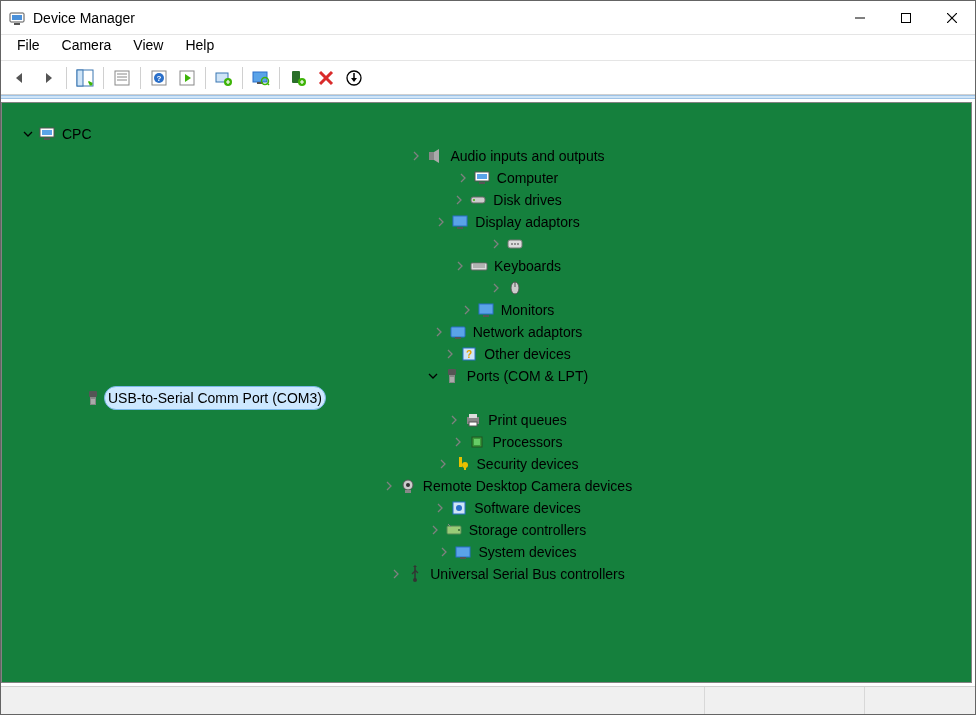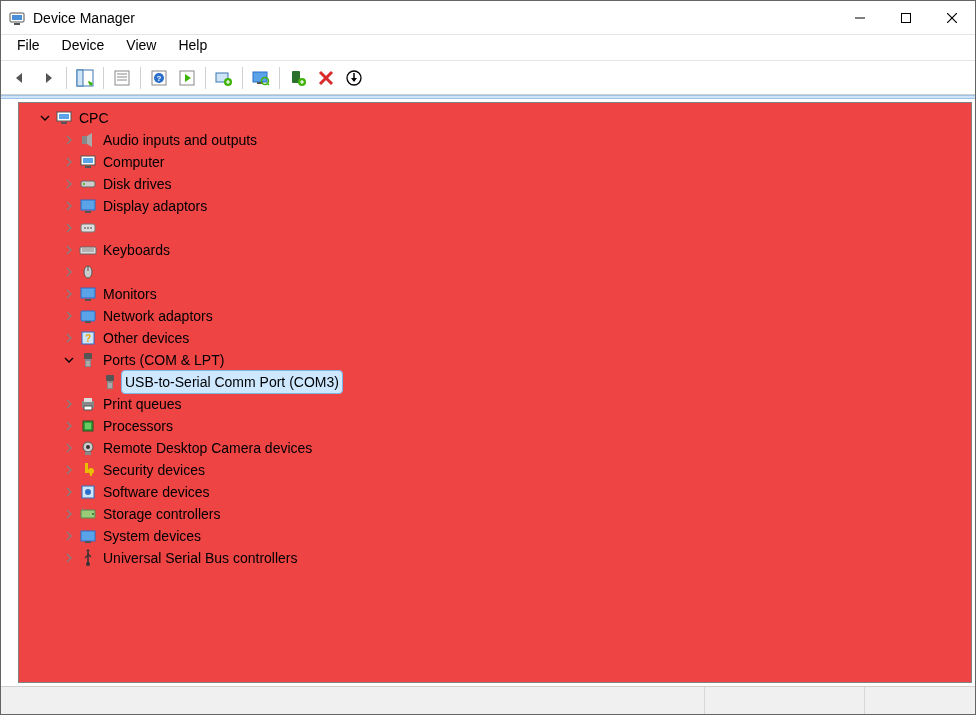--- a/index.html
+++ b/index.html
@@ -69,24 +69,24 @@
   }
   .divider-bar {
     height: 4px;
     background: #cfe4f7;
     border-top: 1px solid #9ec3e6;
     border-bottom: 1px solid #9ec3e6;
   }
   .content {
     flex: 1;
     border: 1px solid #828282;
-    margin: 3px 3px 0 17px;
+    margin: 3px 3px 0 0;
     overflow: auto;
-    padding: 4px 0;
-    background: #ef4444;
+    padding: 20px 0;
+    background: #15803d;
   }
   .tree-row {
     display: flex;
     align-items: center;
     height: 22px;
     line-height: 22px;
     padding-left: 2px;
     white-space: nowrap;
   }
   .expander {
@@ -99,40 +99,40 @@
   .node-icon {
     width: 18px; height: 18px;
     margin: 0 4px 0 2px;
     display:flex; align-items:center; justify-content:center;
     flex-shrink:0;
   }
   .node-label { font-size: 14px; padding: 0 2px; }
   .selected {
     background: #cde8ff;
     border: 1px solid #7ab7e8;
-    border-radius: 4px;
+    border-radius: 12px;
     padding: 0 3px;
     margin-left: -2px;
   }
   .statusbar {
     height: 28px;
     display:flex;
     border-top: 1px solid #d0d0d0;
     background: #f0f0f0;
     margin-top:3px;
   }
   .statusbar .cell {
     border-right: 1px solid #d8d8d8;
     height:100%;
   }
   .statusbar .cell.main { flex:1; }
   .statusbar .cell.small { width: 160px; }
   .statusbar .cell.tiny { width: 110px; border-right:none;}
   .indent1 { padding-left: 18px; }
-  .indent2 { padding-left: 42px; }
+  .indent2 { padding-left: 42px; justify-content: center; }
   .indent3 { padding-left: 80px; }
 </style>
 </head>
 <body>
 
 <div class="window">
 
   <div class="titlebar">
     <span class="app-icon">
       <svg viewBox="0 0 16 16">
@@ -156,21 +156,21 @@
     <div class="winbtn">
       <svg viewBox="0 0 10 10">
           <line x1="0" y1="0" x2="10" y2="10" stroke="#000" stroke-width="1.2"></line>
           <line x1="10" y1="0" x2="0" y2="10" stroke="#000" stroke-width="1.2"></line>
         </svg>
     </div>
   </div>
 
   <div class="menubar">
     <span class="menu-item">File</span>
-    <span class="menu-item">Device</span>
+    <span class="menu-item">Camera</span>
     <span class="menu-item">View</span>
     <span class="menu-item">Help</span>
   </div>
 
   <div class="toolbar">
     <div class="tbtn">
       <svg width="16" height="16" viewBox="0 0 16 16">
           <path d="M10 3 L4 8 L10 13 Z" fill="#555"></path>
         </svg>
     </div>
@@ -470,41 +470,41 @@
           <span class="node-label">Processors</span>
         </div>
         <div class="tree-row indent2">
           <span class="expander">
             <svg width="10" height="10" viewBox="0 0 10 10">
               <path d="M3 1 L7 5 L3 9" fill="none" stroke="#808080" stroke-width="1.3"></path>
             </svg>
           </span>
           <span class="node-icon">
             <svg viewBox="0 0 18 18">
+              <rect x="6" y="2" width="3" height="10" fill="#e8c000"></rect>
+              <circle cx="12" cy="10" r="3" fill="#e8c000"></circle>
+              <rect x="11" y="12" width="2" height="3" fill="#e8c000"></rect>
+            </svg>
+          </span>
+          <span class="node-label">Security devices</span>
+        </div>
+        <div class="tree-row indent2">
+          <span class="expander">
+            <svg width="10" height="10" viewBox="0 0 10 10">
+              <path d="M3 1 L7 5 L3 9" fill="none" stroke="#808080" stroke-width="1.3"></path>
+            </svg>
+          </span>
+          <span class="node-icon">
+            <svg viewBox="0 0 18 18">
               <circle cx="9" cy="8" r="5" fill="#ccc" stroke="#555"></circle>
               <circle cx="9" cy="8" r="2" fill="#333"></circle>
               <rect x="6" y="13" width="6" height="3" fill="#888"></rect>
             </svg>
           </span>
           <span class="node-label">Remote Desktop Camera devices</span>
-        </div>
-        <div class="tree-row indent2">
-          <span class="expander">
-            <svg width="10" height="10" viewBox="0 0 10 10">
-              <path d="M3 1 L7 5 L3 9" fill="none" stroke="#808080" stroke-width="1.3"></path>
-            </svg>
-          </span>
-          <span class="node-icon">
-            <svg viewBox="0 0 18 18">
-              <rect x="6" y="2" width="3" height="10" fill="#e8c000"></rect>
-              <circle cx="12" cy="10" r="3" fill="#e8c000"></circle>
-              <rect x="11" y="12" width="2" height="3" fill="#e8c000"></rect>
-            </svg>
-          </span>
-          <span class="node-label">Security devices</span>
         </div>
         <div class="tree-row indent2">
           <span class="expander">
             <svg width="10" height="10" viewBox="0 0 10 10">
               <path d="M3 1 L7 5 L3 9" fill="none" stroke="#808080" stroke-width="1.3"></path>
             </svg>
           </span>
           <span class="node-icon">
             <svg viewBox="0 0 18 18">
               <rect x="3" y="3" width="12" height="12" fill="#cfe4f7" stroke="#2a6fc9"></rect>

